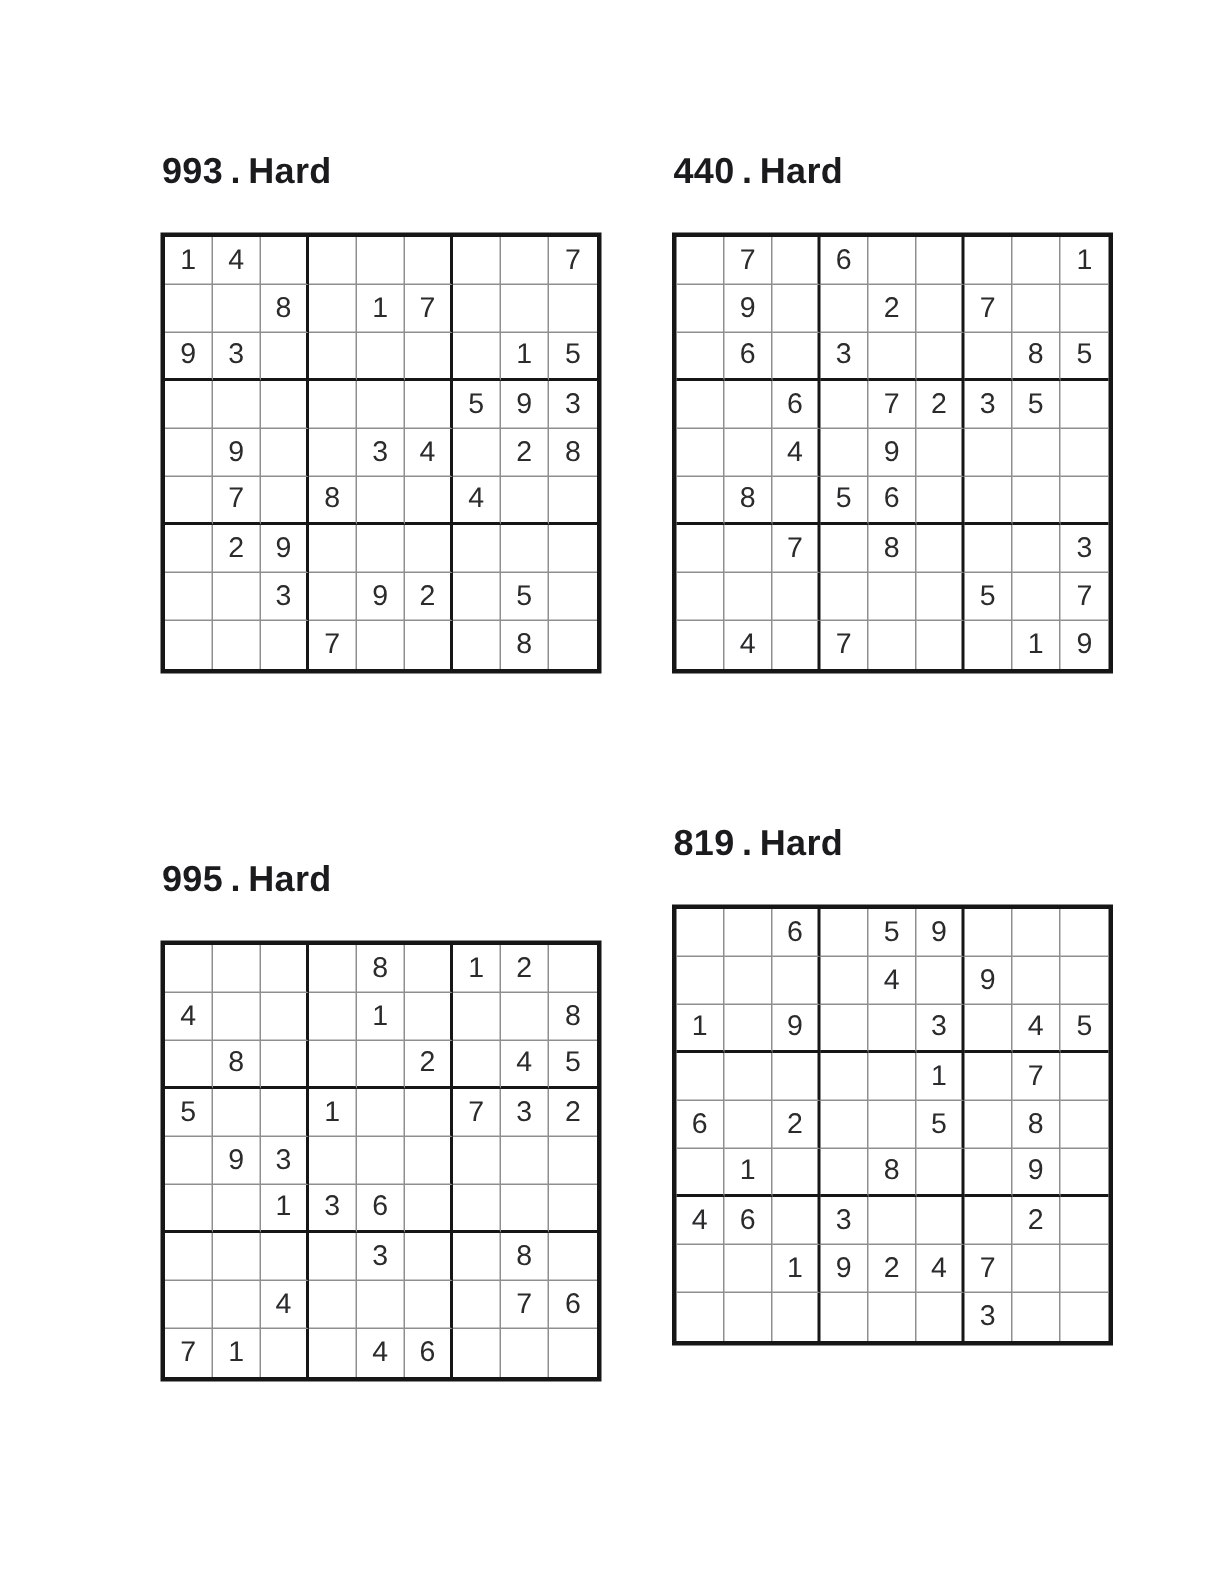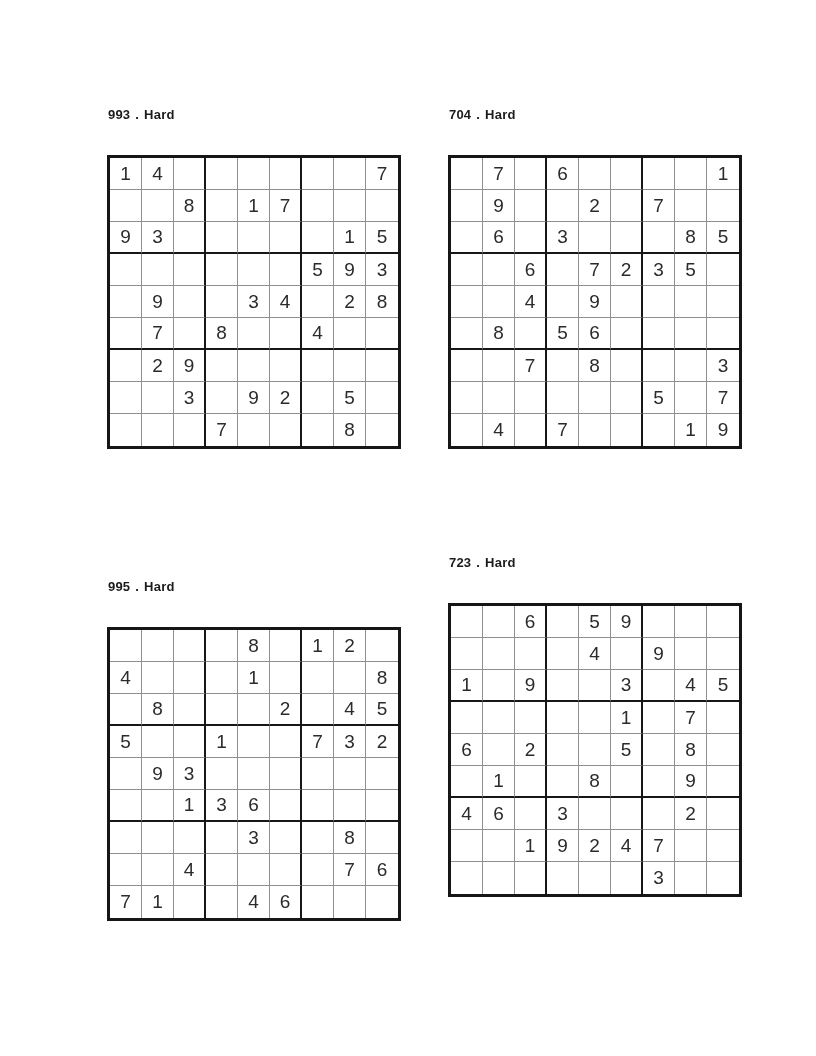--- a/index.html
+++ b/index.html
@@ -7,21 +7,21 @@
     position: relative;
     width: 816px;
     height: 1056px;
     background: #ffffff;
     font-family: "Liberation Sans", sans-serif;
     overflow: hidden;
   }
   .puzzle { position: absolute; width: 295px; }
   .puzzle-title {
     margin: 0 0 28px 1px;
-    font-size: 13px;
+    font-size: 24px;
     line-height: 24px;
     font-weight: bold;
     color: #1b1b1d;
     letter-spacing: 0.2px;
   }
   .puzzle-title .sep { margin: 0 5px; }
   .sudoku-grid {
     display: grid;
     grid-template-columns: repeat(9, 1fr);
     grid-template-rows: repeat(9, 1fr);
@@ -136,21 +136,21 @@
         <div class="cell edge-b">7</div>
         <div class="cell edge-b"></div>
         <div class="cell box-r edge-b"></div>
         <div class="cell edge-b"></div>
         <div class="cell edge-b">8</div>
         <div class="cell edge-r edge-b"></div>
       </div>
   </section>
 
   <section class="puzzle pos-b">
-    <h2 class="puzzle-title"><span>704</span><span class="sep">.</span><span>Hard</span></h2>
+    <h2 class="puzzle-title"><span>440</span><span class="sep">.</span><span>Hard</span></h2>
     <div class="sudoku-grid">
         <div class="cell"></div>
         <div class="cell">7</div>
         <div class="cell box-r"></div>
         <div class="cell">6</div>
         <div class="cell"></div>
         <div class="cell box-r"></div>
         <div class="cell"></div>
         <div class="cell"></div>
         <div class="cell edge-r">1</div>
@@ -310,21 +310,21 @@
         <div class="cell edge-b"></div>
         <div class="cell edge-b">4</div>
         <div class="cell box-r edge-b">6</div>
         <div class="cell edge-b"></div>
         <div class="cell edge-b"></div>
         <div class="cell edge-r edge-b"></div>
       </div>
   </section>
 
   <section class="puzzle pos-d">
-    <h2 class="puzzle-title"><span>723</span><span class="sep">.</span><span>Hard</span></h2>
+    <h2 class="puzzle-title"><span>819</span><span class="sep">.</span><span>Hard</span></h2>
     <div class="sudoku-grid">
         <div class="cell"></div>
         <div class="cell"></div>
         <div class="cell box-r">6</div>
         <div class="cell"></div>
         <div class="cell">5</div>
         <div class="cell box-r">9</div>
         <div class="cell"></div>
         <div class="cell"></div>
         <div class="cell edge-r"></div>

